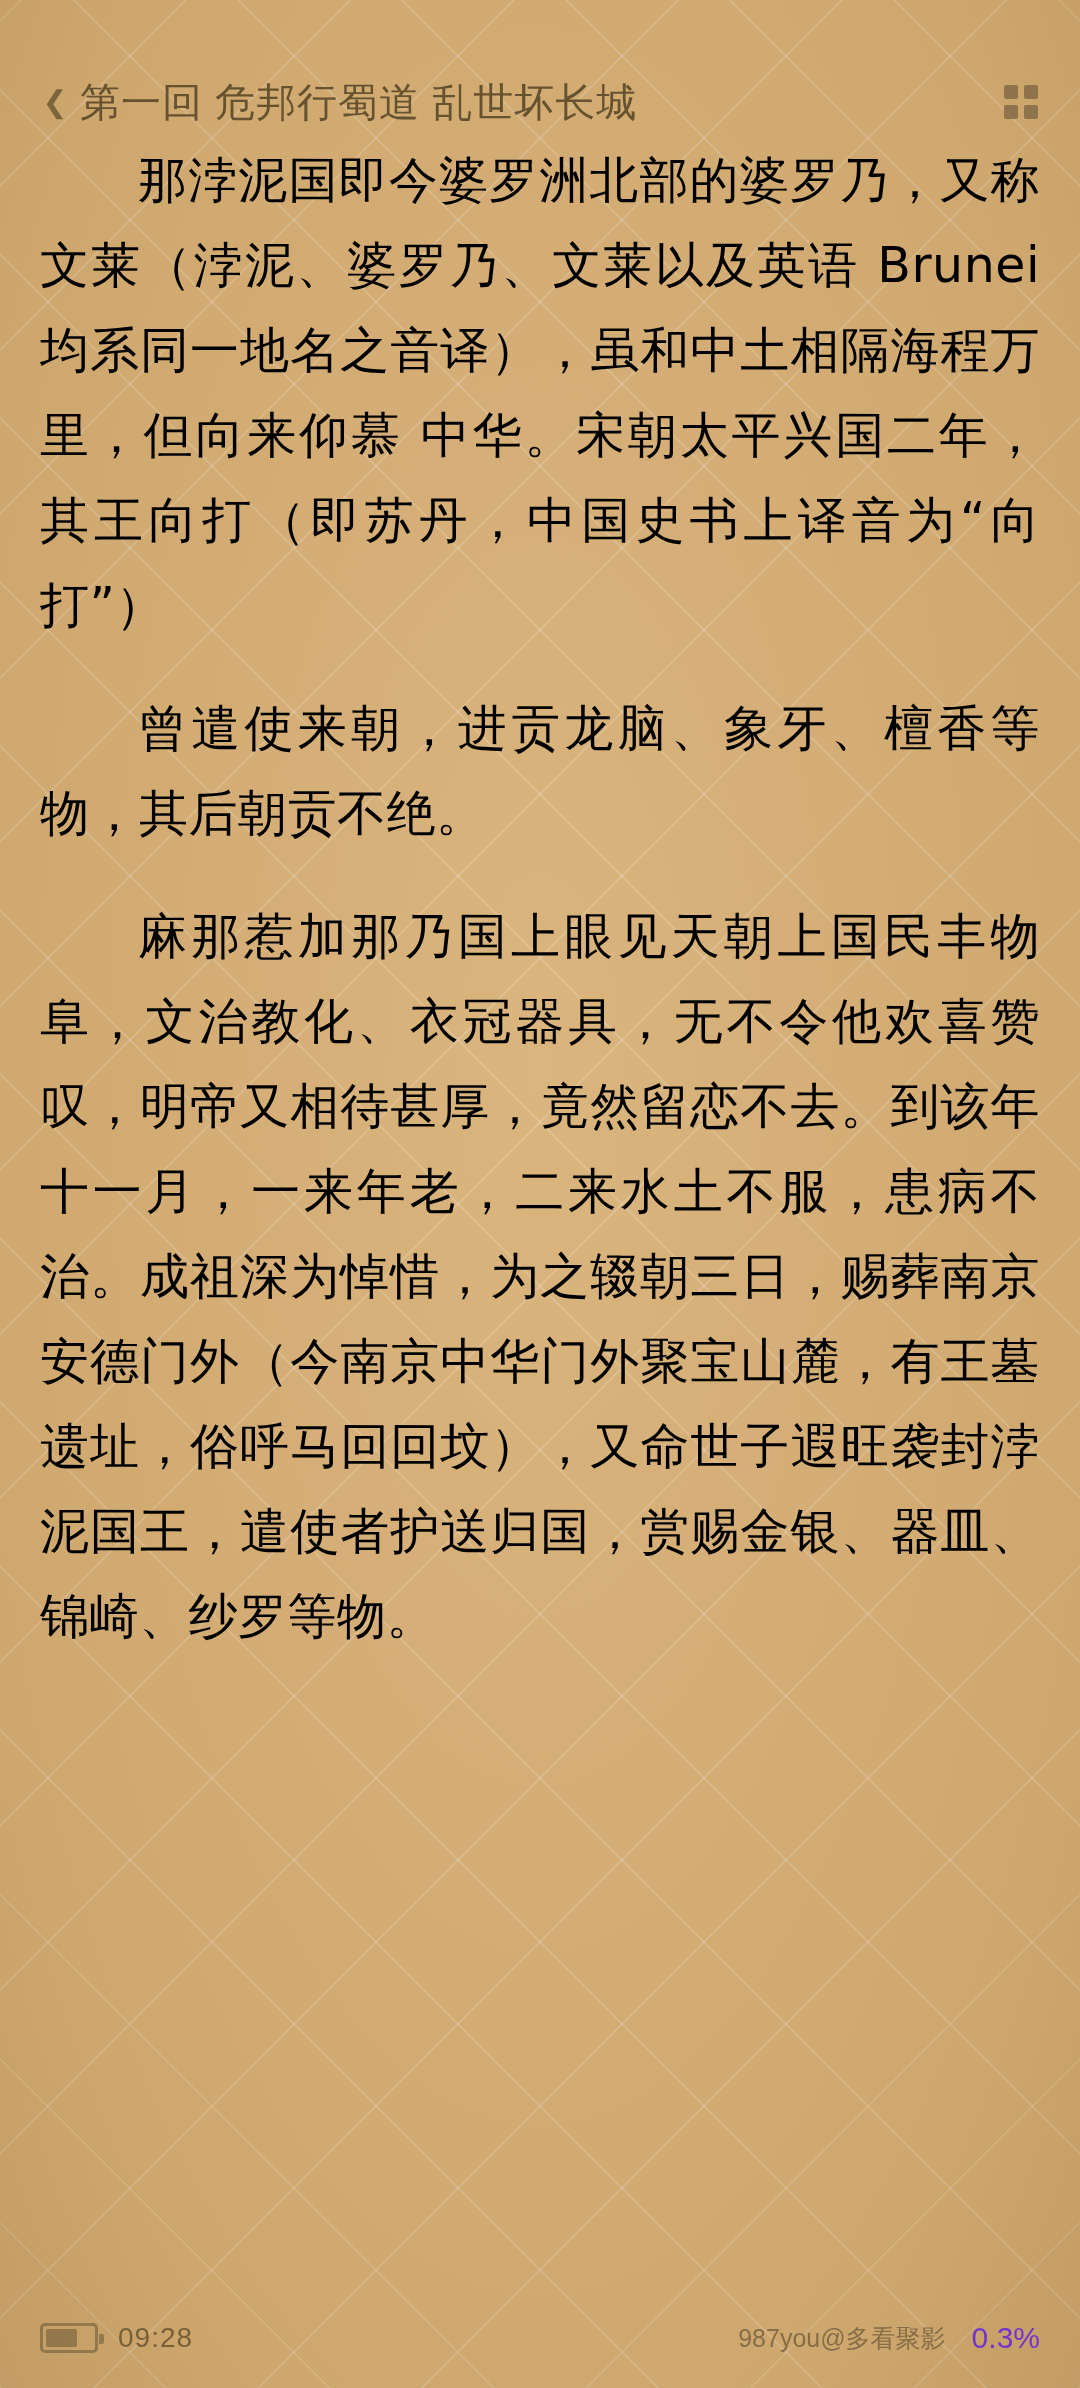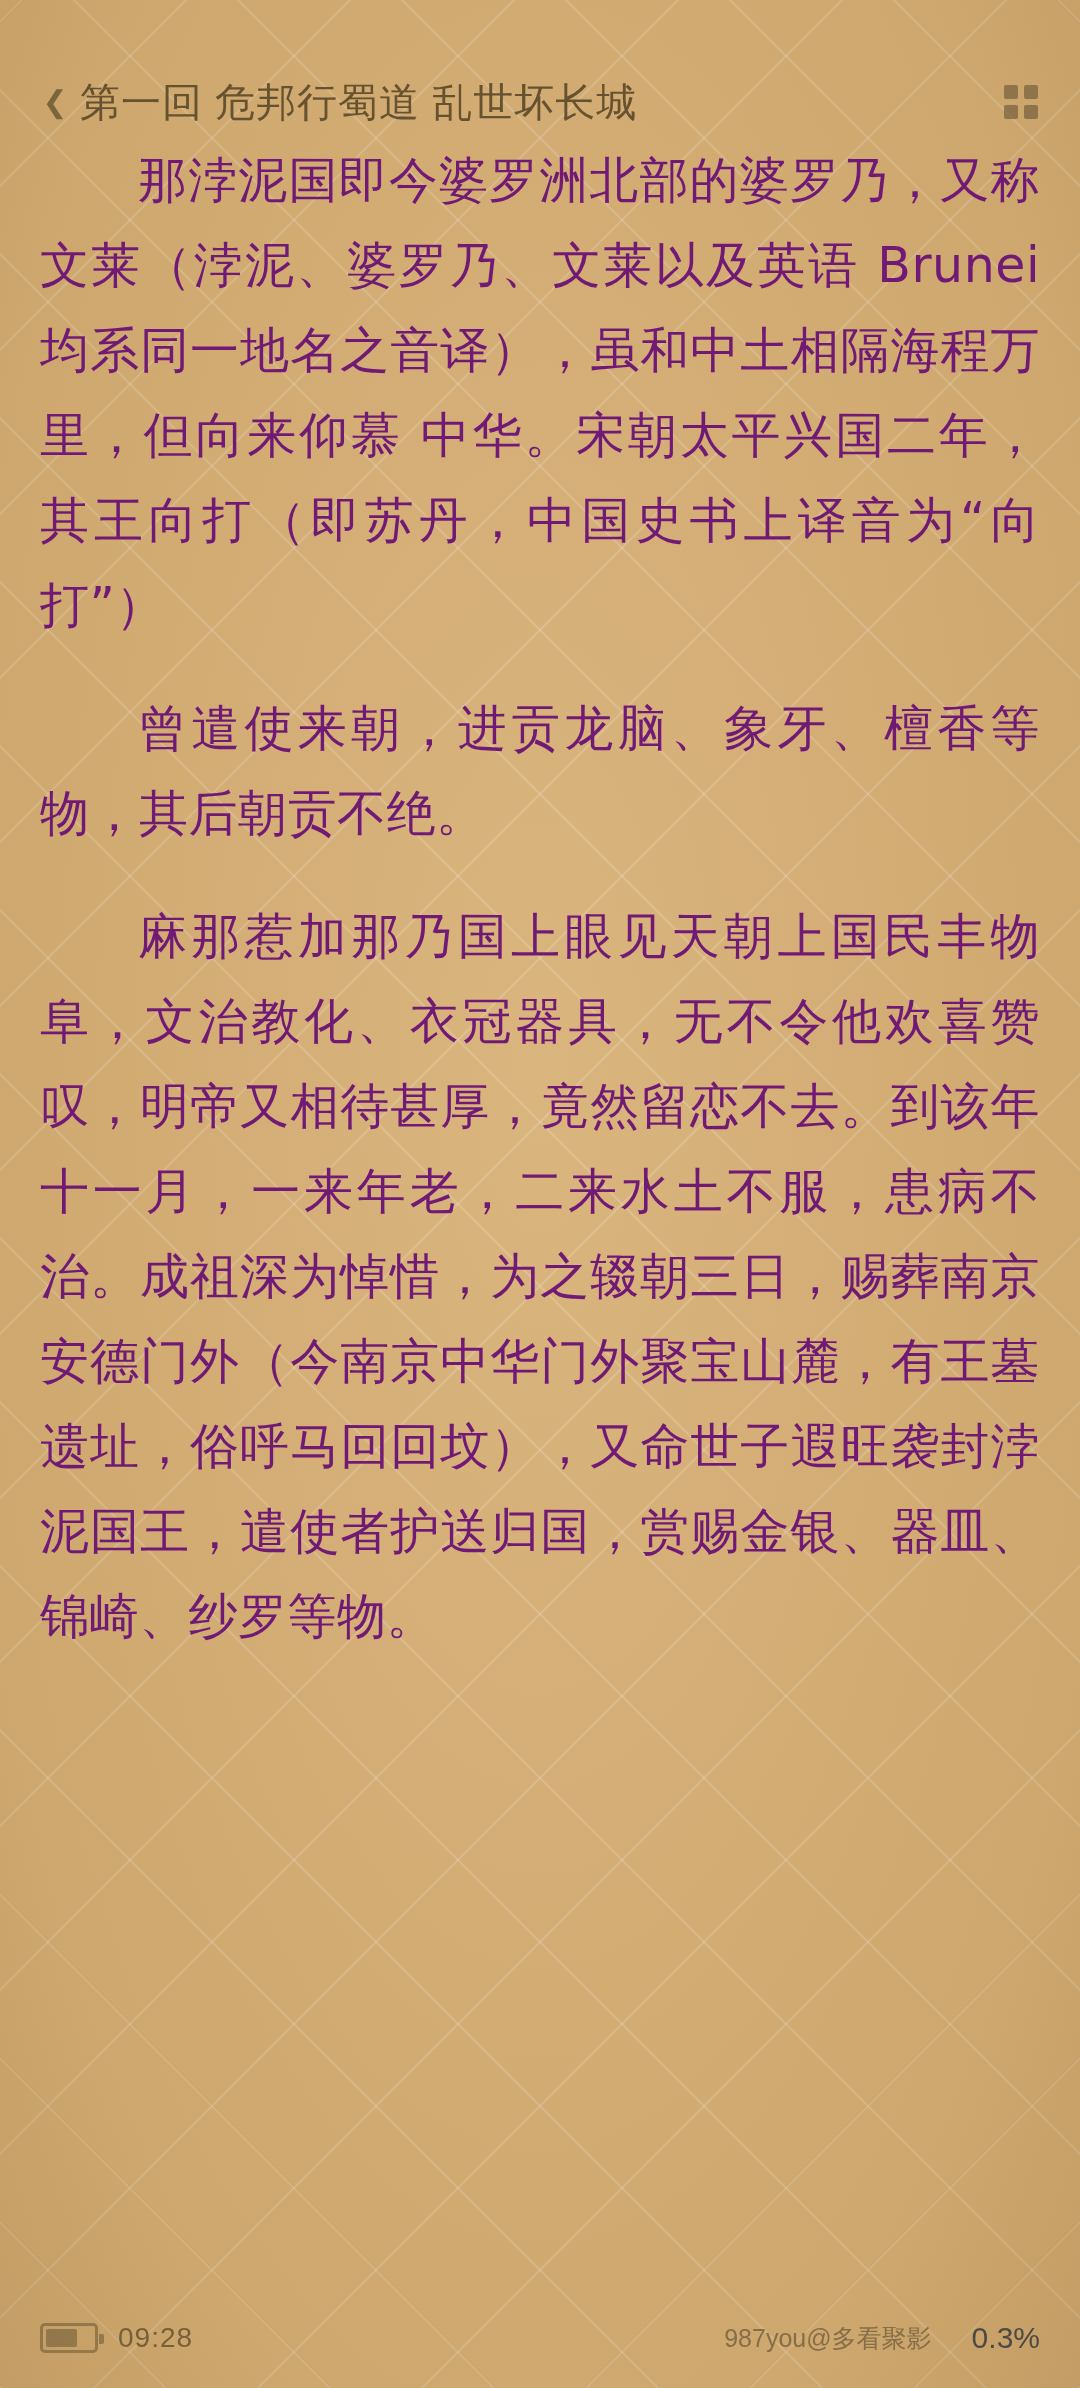--- a/index.html
+++ b/index.html
@@ -93,21 +93,21 @@
   
   .reader-body {
     position: absolute;
     top: 138px;
     left: 40px;
     right: 40px;
     bottom: 150px;
     overflow: hidden;
   }
   .para {
-    color: #701a75;
+    color: #000000;
     font-size: 49px;
     line-height: 85px;
     text-align: justify;
     text-justify: inter-character;
     text-indent: 2em;
     margin: 0 0 38px 0;
     font-family: "DejaVu Sans", "Liberation Sans", sans-serif;
     letter-spacing: 0.5px;
   }
 
@@ -157,24 +157,24 @@
     color: #6e5932;
     font-size: 28px;
     opacity: 0.9;
     letter-spacing: 1px;
   }
   .watermark {
     margin-left: auto;
     color: #7a6440;
     font-size: 25px;
     opacity: 0.85;
-    margin-right: 40px;
+    margin-right: 26px;
   }
   .progress {
-    color: #404040;
+    color: #6d28d9;
     font-size: 30px;
     opacity: 0.9;
   }
 </style>
 </head>
 <body>
 
 <div class="paper-texture"></div>
 <div class="vignette"></div>
 

